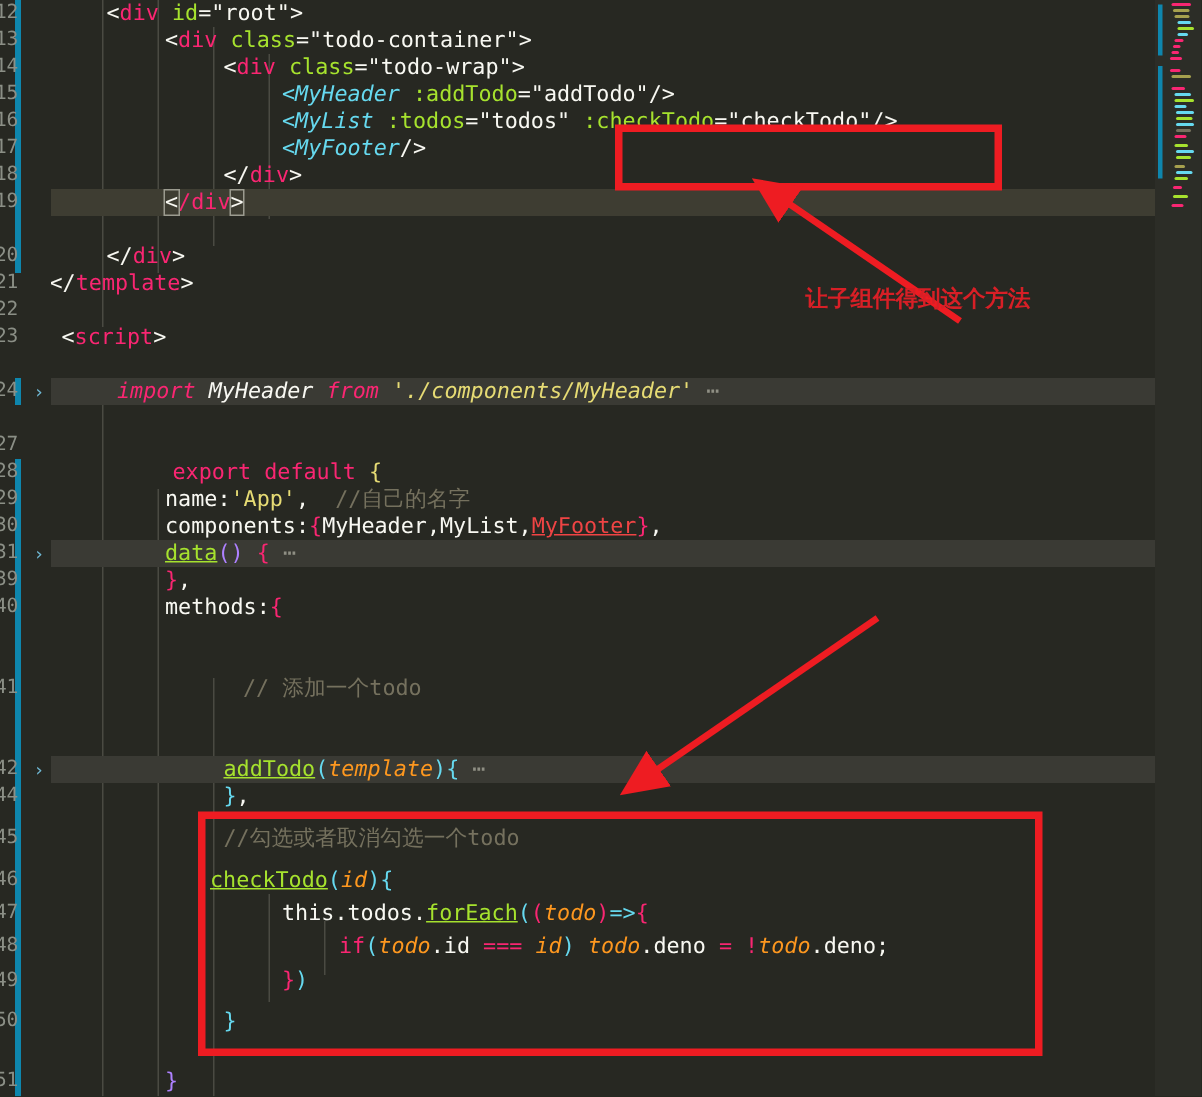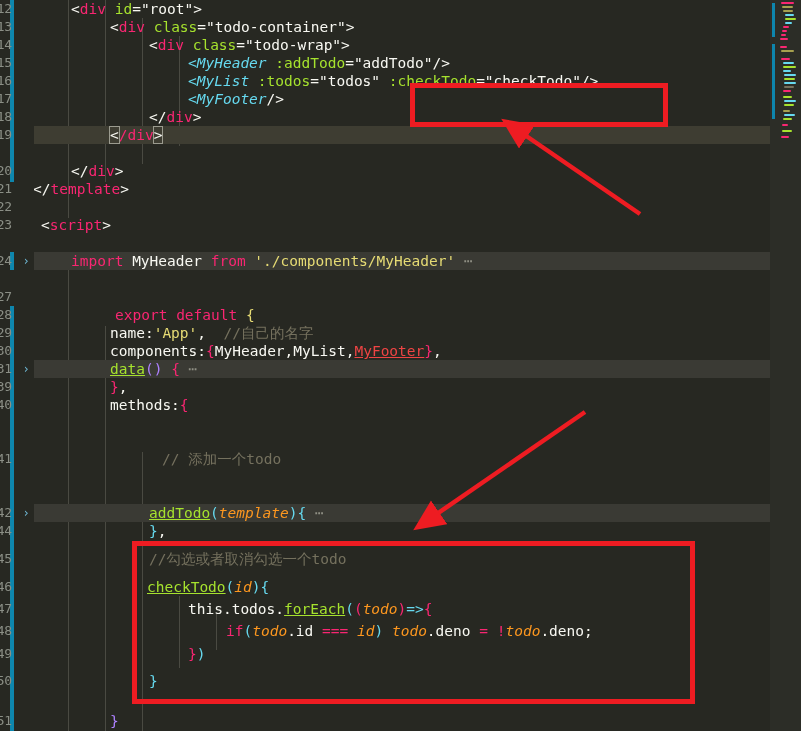--- a/index.html
+++ b/index.html
@@ -128,21 +128,21 @@
     <div class="line hl-current" style="top:126px;width:775px;"><span class="txt" style="left:110px;"><span class="c-punc brkbox">&lt;</span><span class="c-tag">/div</span><span class="c-punc brkbox">&gt;</span></span></div>
 
     <div class="line" style="top:162px;"><span class="txt" style="left:71px;"><span class="c-punc">&lt;/</span><span class="c-tag">div</span><span class="c-punc">&gt;</span></span></div>
 
     <div class="line" style="top:180px;"><span class="txt" style="left:33px;"><span class="c-punc">&lt;/</span><span class="c-tag">template</span><span class="c-punc">&gt;</span></span></div>
 
     <div class="line" style="top:198px;"><span class="txt" style="left:33px;"></span></div>
 
     <div class="line" style="top:216px;margin-left:8px;"><span class="txt" style="left:33px;"><span class="c-punc">&lt;</span><span class="c-tag">script</span><span class="c-punc">&gt;</span></span></div>
 
-    <div class="line hl-fold" style="top:252px;width:775px;"><span class="txt" style="left:71px;"><span class="c-kw">import</span> <span class="c-plain">MyHeader</span> <span class="c-kw">from</span> <span class="c-str">'./components/MyHeader'</span> <span class="c-dots">⋯</span></span></div>
+    <div class="line hl-fold" style="top:252px;width:775px;"><span class="txt" style="left:78px;font-style:italic;"><span class="c-kw">import</span> <span class="c-plain">MyHeader</span> <span class="c-kw">from</span> <span class="c-str">'./components/MyHeader'</span> <span class="c-dots">⋯</span></span></div>
 
     <div class="line" style="top:288px;"><span class="txt" style="left:71px;"></span></div>
 
     <div class="line" style="top:306px;"><span class="txt" style="left:71px;margin-left:44px;"><span class="c-kw">export</span> <span class="c-kw">default</span> <span class="c-brkt1">{</span></span></div>
 
     <div class="line" style="top:324px;"><span class="txt" style="left:110px;"><span class="c-plain">name:</span><span class="c-str">'App'</span><span class="c-plain">,</span>  <span class="c-comment">//自己的名字</span></span></div>
 
     <div class="line" style="top:342px;"><span class="txt" style="left:110px;"><span class="c-plain">components:</span><span class="c-brkt-pk">{</span><span class="c-plain">MyHeader,MyList,</span><span class="c-under">MyFooter</span><span class="c-brkt-pk">}</span><span class="c-plain">,</span></span></div>
 
     <div class="line hl-fold" style="top:360px;width:775px;"><span class="txt" style="left:110px;"><span class="c-fn">data</span><span class="c-brkt2">()</span> <span class="c-brkt-pk">{</span> <span class="c-dots">⋯</span></span></div>
@@ -152,21 +152,21 @@
     <div class="line" style="top:396px;"><span class="txt" style="left:110px;"><span class="c-plain">methods:</span><span class="c-brkt-pk">{</span></span></div>
 
     <div class="line" style="top:450px;"><span class="txt" style="left:162px;text-align:right;"><span class="c-comment">// 添加一个todo</span></span></div>
 
     <div class="line hl-fold" style="top:504px;width:775px;"><span class="txt" style="left:149px;"><span class="c-fn">addTodo</span><span class="c-brkt3">(</span><span class="c-param">template</span><span class="c-brkt3">)</span><span class="c-brkt3">{</span> <span class="c-dots">⋯</span></span></div>
 
     <div class="line" style="top:522px;"><span class="txt" style="left:149px;"><span class="c-brkt3">}</span><span class="c-plain">,</span></span></div>
 
     <div class="line" style="top:550px;"><span class="txt" style="left:149px;"><span class="c-comment">//勾选或者取消勾选一个todo</span></span></div>
 
-    <div class="line" style="top:578px;"><span class="txt" style="left:147px;"><span class="c-fn">checkTodo</span><span class="c-brkt3">(</span><span class="c-param">id</span><span class="c-brkt3">)</span><span class="c-brkt3">{</span></span></div>
+    <div class="line" style="top:578px;"><span class="txt" style="left:140px;"><span class="c-fn">checkTodo</span><span class="c-brkt3">(</span><span class="c-param">id</span><span class="c-brkt3">)</span><span class="c-brkt3">{</span></span></div>
 
     <div class="line" style="top:600px;"><span class="txt" style="left:188px;"><span class="c-plain">this</span><span class="c-plain">.</span><span class="c-plain">todos</span><span class="c-plain">.</span><span class="c-fn">forEach</span><span class="c-brkt3">(</span><span class="c-brkt-pk">(</span><span class="c-param">todo</span><span class="c-brkt-pk">)</span><span class="c-brkt3">=&gt;</span><span class="c-brkt-pk">{</span></span></div>
 
     <div class="line" style="top:622px;"><span class="txt" style="left:226px;"><span class="c-kw">if</span><span class="c-brkt3">(</span><span class="c-param">todo</span><span class="c-plain">.id</span> <span class="c-op">===</span> <span class="c-param">id</span><span class="c-brkt3">)</span> <span class="c-param">todo</span><span class="c-plain">.deno</span> <span class="c-op">=</span> <span class="c-op">!</span><span class="c-param">todo</span><span class="c-plain">.deno;</span></span></div>
 
     <div class="line" style="top:645px;"><span class="txt" style="left:188px;"><span class="c-brkt-pk">}</span><span class="c-brkt3">)</span></span></div>
 
     <div class="line" style="top:672px;"><span class="txt" style="left:149px;"><span class="c-brkt3">}</span></span></div>
 
     <div class="line" style="top:712px;"><span class="txt" style="left:110px;"><span class="c-brkt2">}</span></span></div>
@@ -253,20 +253,21 @@
 
   <svg class="arrow-svg" style="left:0;top:0;width:801px;height:731px;">
     <defs>
       <marker id="ah1" markerWidth="7" markerHeight="7" refX="2.2" refY="3.2" orient="auto">
         <path d="M0,0 L7,3.2 L0,6.4 z" fill="#ee1c22"></path>
       </marker>
     </defs>
     <line x1="640" y1="214" x2="519" y2="131" stroke="#ee1c22" stroke-width="4.5" marker-end="url(#ah1)"></line>
   </svg>
 
+  <div class="annot-text" style="left:537px;top:190px;"><span>让子组件得到这个方法</span></div>
 
   <div class="annot-box" style="left:132px;top:541px;width:563px;height:163px;"></div>
 
   <svg class="arrow-svg" style="left:0;top:0;width:801px;height:731px;">
     <defs>
       <marker id="ah2" markerWidth="7" markerHeight="7" refX="2.2" refY="3.2" orient="auto">
         <path d="M0,0 L7,3.2 L0,6.4 z" fill="#ee1c22"></path>
       </marker>
     </defs>
     <line x1="585" y1="412" x2="431" y2="518" stroke="#ee1c22" stroke-width="4.5" marker-end="url(#ah2)"></line>

